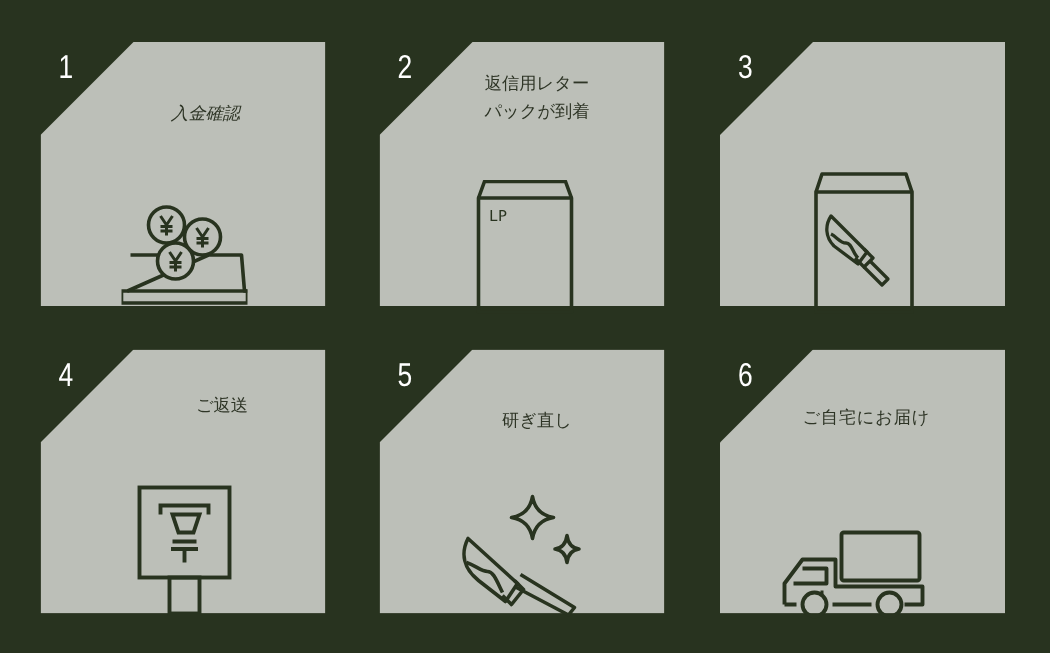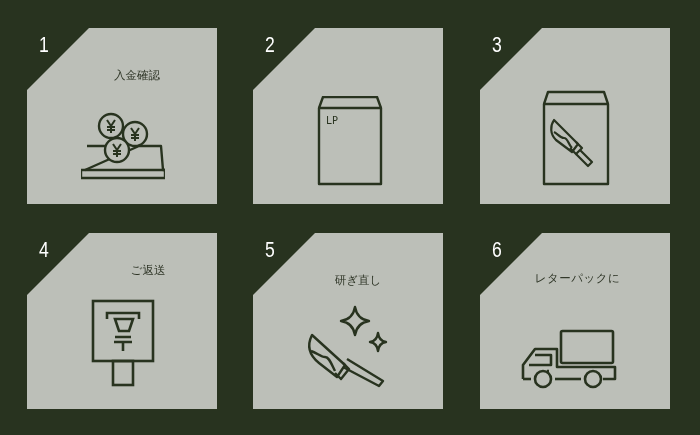--- a/index.html
+++ b/index.html
@@ -5,30 +5,30 @@
   html, body { margin:0; padding:0; }
   body { width:700px; height:435px; background:#28331f; position:relative; overflow:hidden;
          font-family:"DejaVu Sans", "Liberation Sans", sans-serif; }
   .step { position:absolute; width:190px; height:176px; }
   .panel { position:absolute; left:0; top:0; width:190px; height:176px; background:#bcbfb8;
            clip-path: polygon(62px 0, 190px 0, 190px 176px, 0 176px, 0 62px); }
   .num { position:absolute; left:12px; top:4px; color:#ffffff; font-family:"Liberation Sans", sans-serif;
          font-size:22px; font-weight:normal; transform:scaleX(0.8); transform-origin:left top; }
   .label { position:absolute; left:40px; right:0; top:40px; text-align:center; color:#2e3526;
            font-size:11.5px; line-height:19px; white-space:pre-line; }
-  .icon { position:absolute; }
+  .icon { position:absolute;margin-top:24px; }
   .icon svg { display:block; }
 </style>
 </head>
 <body>
 
 <div class="step" style="left:27px; top:28px;">
   <div class="panel"></div>
   <div class="num">1</div>
-  <div class="label" style="top:38px; left:30px;">入金確認</div>
+  <div class="label" style="top:38px; left:30px;font-style:italic;">入金確認</div>
   <div class="icon" style="left:54px; top:82px;">
     <svg width="84" height="72" viewBox="0 0 84 72" fill="none" stroke="#28331f" stroke-width="2.4" stroke-linejoin="round">
 
       <path d="M6 36 L30 36 M58 36 L80 36 L82 60 L84 60 L84 68 L0 68 L0 60 L4 60 Z"></path>
       <path d="M4 60 L84 60"></path>
 
       <circle cx="30" cy="16" r="12"></circle>
 
       <circle cx="54" cy="24" r="12"></circle>
 
@@ -38,20 +38,22 @@
         <path d="M50 18 L54 24 L58 18 M54 24 L54 31 M50 25 L58 25 M50 28 L58 28"></path>
         <path d="M32 34 L36 40 L40 34 M36 40 L36 47 M32 41 L40 41 M32 44 L40 44"></path>
       </g>
     </svg>
   </div>
 </div>
 
 <div class="step" style="left:253px; top:28px;">
   <div class="panel"></div>
   <div class="num">2</div>
+  <div class="label" style="top:18px; left:20px;">返信用レター
+パックが到着</div>
   <div class="icon" style="left:62px; top:68px;">
     <svg width="70" height="90" viewBox="0 0 70 90" fill="none" stroke="#28331f" stroke-width="2.4" stroke-linejoin="round">
       <path d="M4 12 L8 1 L62 1 L66 12"></path>
       <rect x="4" y="12" width="62" height="76"></rect>
     </svg>
     <div style="position:absolute; left:11px; top:19px; font-family:'DejaVu Sans Mono', monospace; font-size:10px; color:#28331f;">LP</div>
   </div>
 </div>
 
 <div class="step" style="left:480px; top:28px;">
@@ -102,21 +104,21 @@
       <path d="M14 46 C20 48 24 52 28 52 C32 52 34 58 38 66"></path>
       <path d="M46 58 L52 64 L44 74 L38 68"></path>
       <path d="M50 62 L86 84 L82 89 L46 70" transform="translate(0,-8)"></path>
     </svg>
   </div>
 </div>
 
 <div class="step" style="left:480px; top:233px;">
   <div class="panel"></div>
   <div class="num">6</div>
-  <div class="label" style="top:36px; left:5px; font-size:11.5px; letter-spacing:0.5px;">レターパックに</div>
+  <div class="label" style="top:36px; left:5px; font-size:11.5px; letter-spacing:0.5px;">ご自宅にお届け</div>
   <div class="icon" style="left:41px; top:96px;">
     <svg width="96" height="62" viewBox="0 0 96 62" fill="none" stroke="#28331f" stroke-width="2.6" stroke-linejoin="round">
 
       <rect x="40" y="2" width="52" height="32" rx="1.5"></rect>
 
       <path d="M2 50 L2 36 L14 20 L36 20 L36 38 L94 38 L94 50 L82 50"></path>
       <path d="M14 26 L30 26 L30 36 L8 36"></path>
       <path d="M26 42 L28 42"></path>
       <path d="M34 50 L60 50"></path>
       <path d="M2 50 L10 50"></path>

